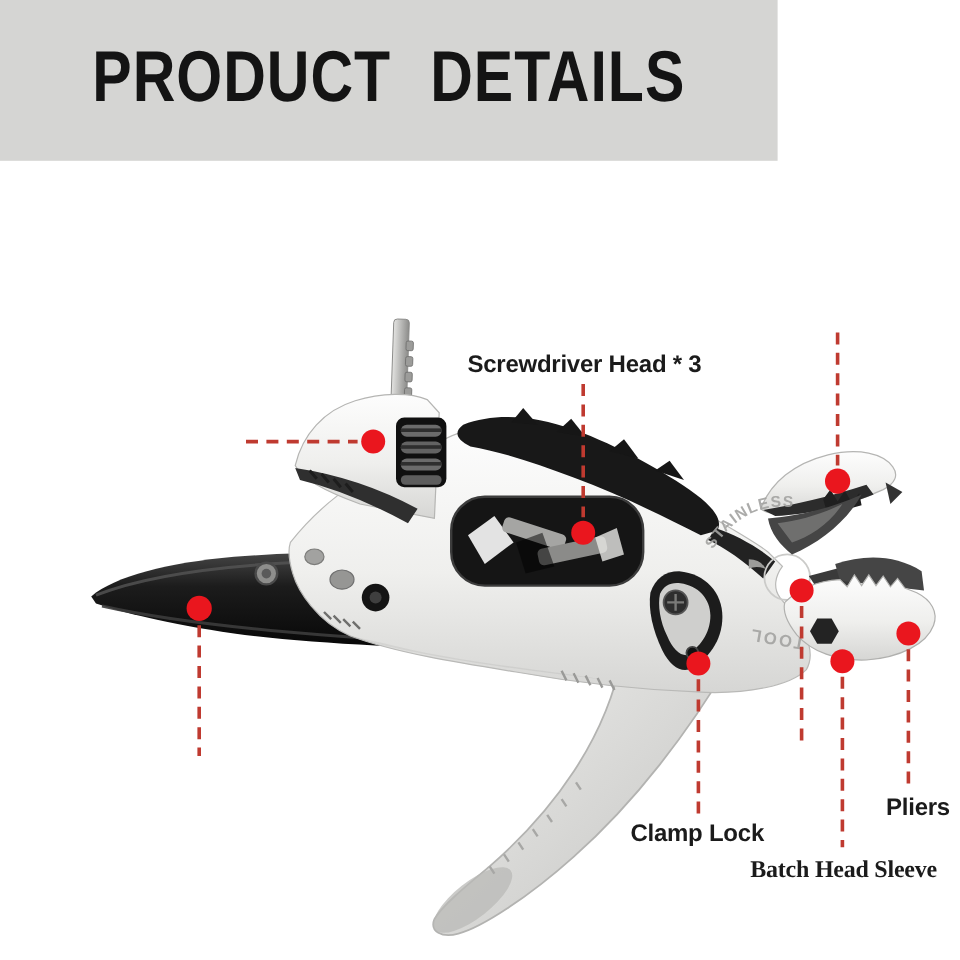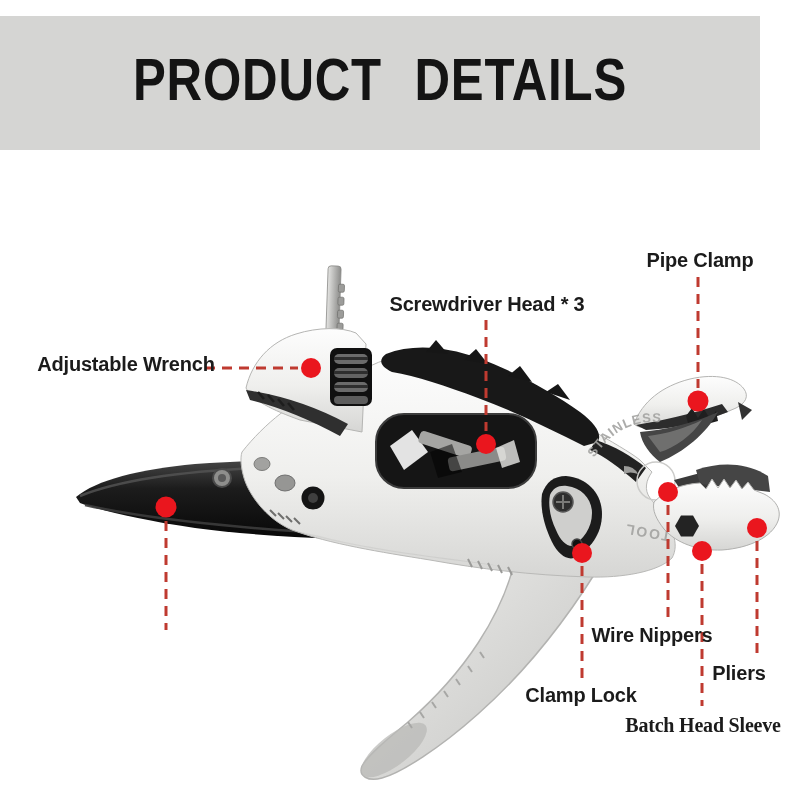--- a/index.html
+++ b/index.html
@@ -10,44 +10,43 @@
     --marker-dot:#ea161e;
     --page-bg:#ffffff;
   }
   html,body{margin:0;padding:0;background:var(--page-bg);}
   .stage{
     position:relative;width:800px;height:800px;margin:0 auto;
     background:var(--page-bg);overflow:hidden;
     font-family:"Liberation Sans","DejaVu Sans",sans-serif;
   }
   .banner{
-    position:absolute;left:0;top:0;width:760px;height:134px;
+    position:absolute;left:0;top:0;width:648px;height:134px;
     background:var(--banner-bg);
-    margin-top:16px;
   }
   .banner h1{
     position:absolute;left:50%;top:28px;margin:0;
     transform:translateX(-50%) scaleX(0.82);
     transform-origin:center;
     font-size:60px;line-height:72px;font-weight:bold;
     letter-spacing:1px;word-spacing:22px;white-space:nowrap;
     color:var(--banner-text);
   }
   .tool-svg{position:absolute;left:0;top:0;}
   .callout{
     position:absolute;transform:translateX(-50%);
     font-size:20px;line-height:24px;font-weight:bold;
     letter-spacing:-0.2px;white-space:nowrap;color:var(--label-text);
   }
   .lbl-pipe-clamp{left:700px;top:248px;}
   .lbl-screwdriver{left:487px;top:292px;text-align:right;}
   .lbl-adjustable-wrench{left:126px;top:352px;}
   .lbl-main-knife{left:166px;top:638px;}
   .lbl-wire-nippers{left:652px;top:623px;}
-  .lbl-pliers{left:739px;top:661px;}
+  .lbl-pliers{left:765px;top:661px;}
   .lbl-clamp-lock{left:581px;top:683px;}
   .lbl-batch-head-sleeve{left:703px;top:713px;font-family:Liberation Serif, serif;}
   .leader{stroke:var(--leader-line);stroke-width:3;stroke-dasharray:10 7;fill:none;stroke-linecap:butt;}
   .marker{fill:var(--marker-dot);}
 </style>
 </head>
 <body>
 
 <div class="stage">
 
@@ -209,21 +208,18 @@
       <circle class="marker" cx="486" cy="444" r="10"></circle>
       <circle class="marker" cx="698" cy="401" r="10.5"></circle>
       <circle class="marker" cx="166" cy="507" r="10.5"></circle>
       <circle class="marker" cx="668" cy="492" r="10"></circle>
       <circle class="marker" cx="582" cy="553" r="10"></circle>
       <circle class="marker" cx="757" cy="528" r="10"></circle>
       <circle class="marker" cx="702" cy="551" r="10"></circle>
     </g>
   </svg>
 
-  <div class="callout lbl-pipe-clamp">Pipe Clamp</div>
   <div class="callout lbl-screwdriver">Screwdriver Head * 3</div>
-  <div class="callout lbl-adjustable-wrench">Adjustable Wrench</div>
-  <div class="callout lbl-wire-nippers">Wire Nippers</div>
   <div class="callout lbl-pliers">Pliers</div>
   <div class="callout lbl-clamp-lock">Clamp Lock</div>
   <div class="callout lbl-batch-head-sleeve">Batch Head Sleeve</div>
 
 </div>
 
 </body></html>

